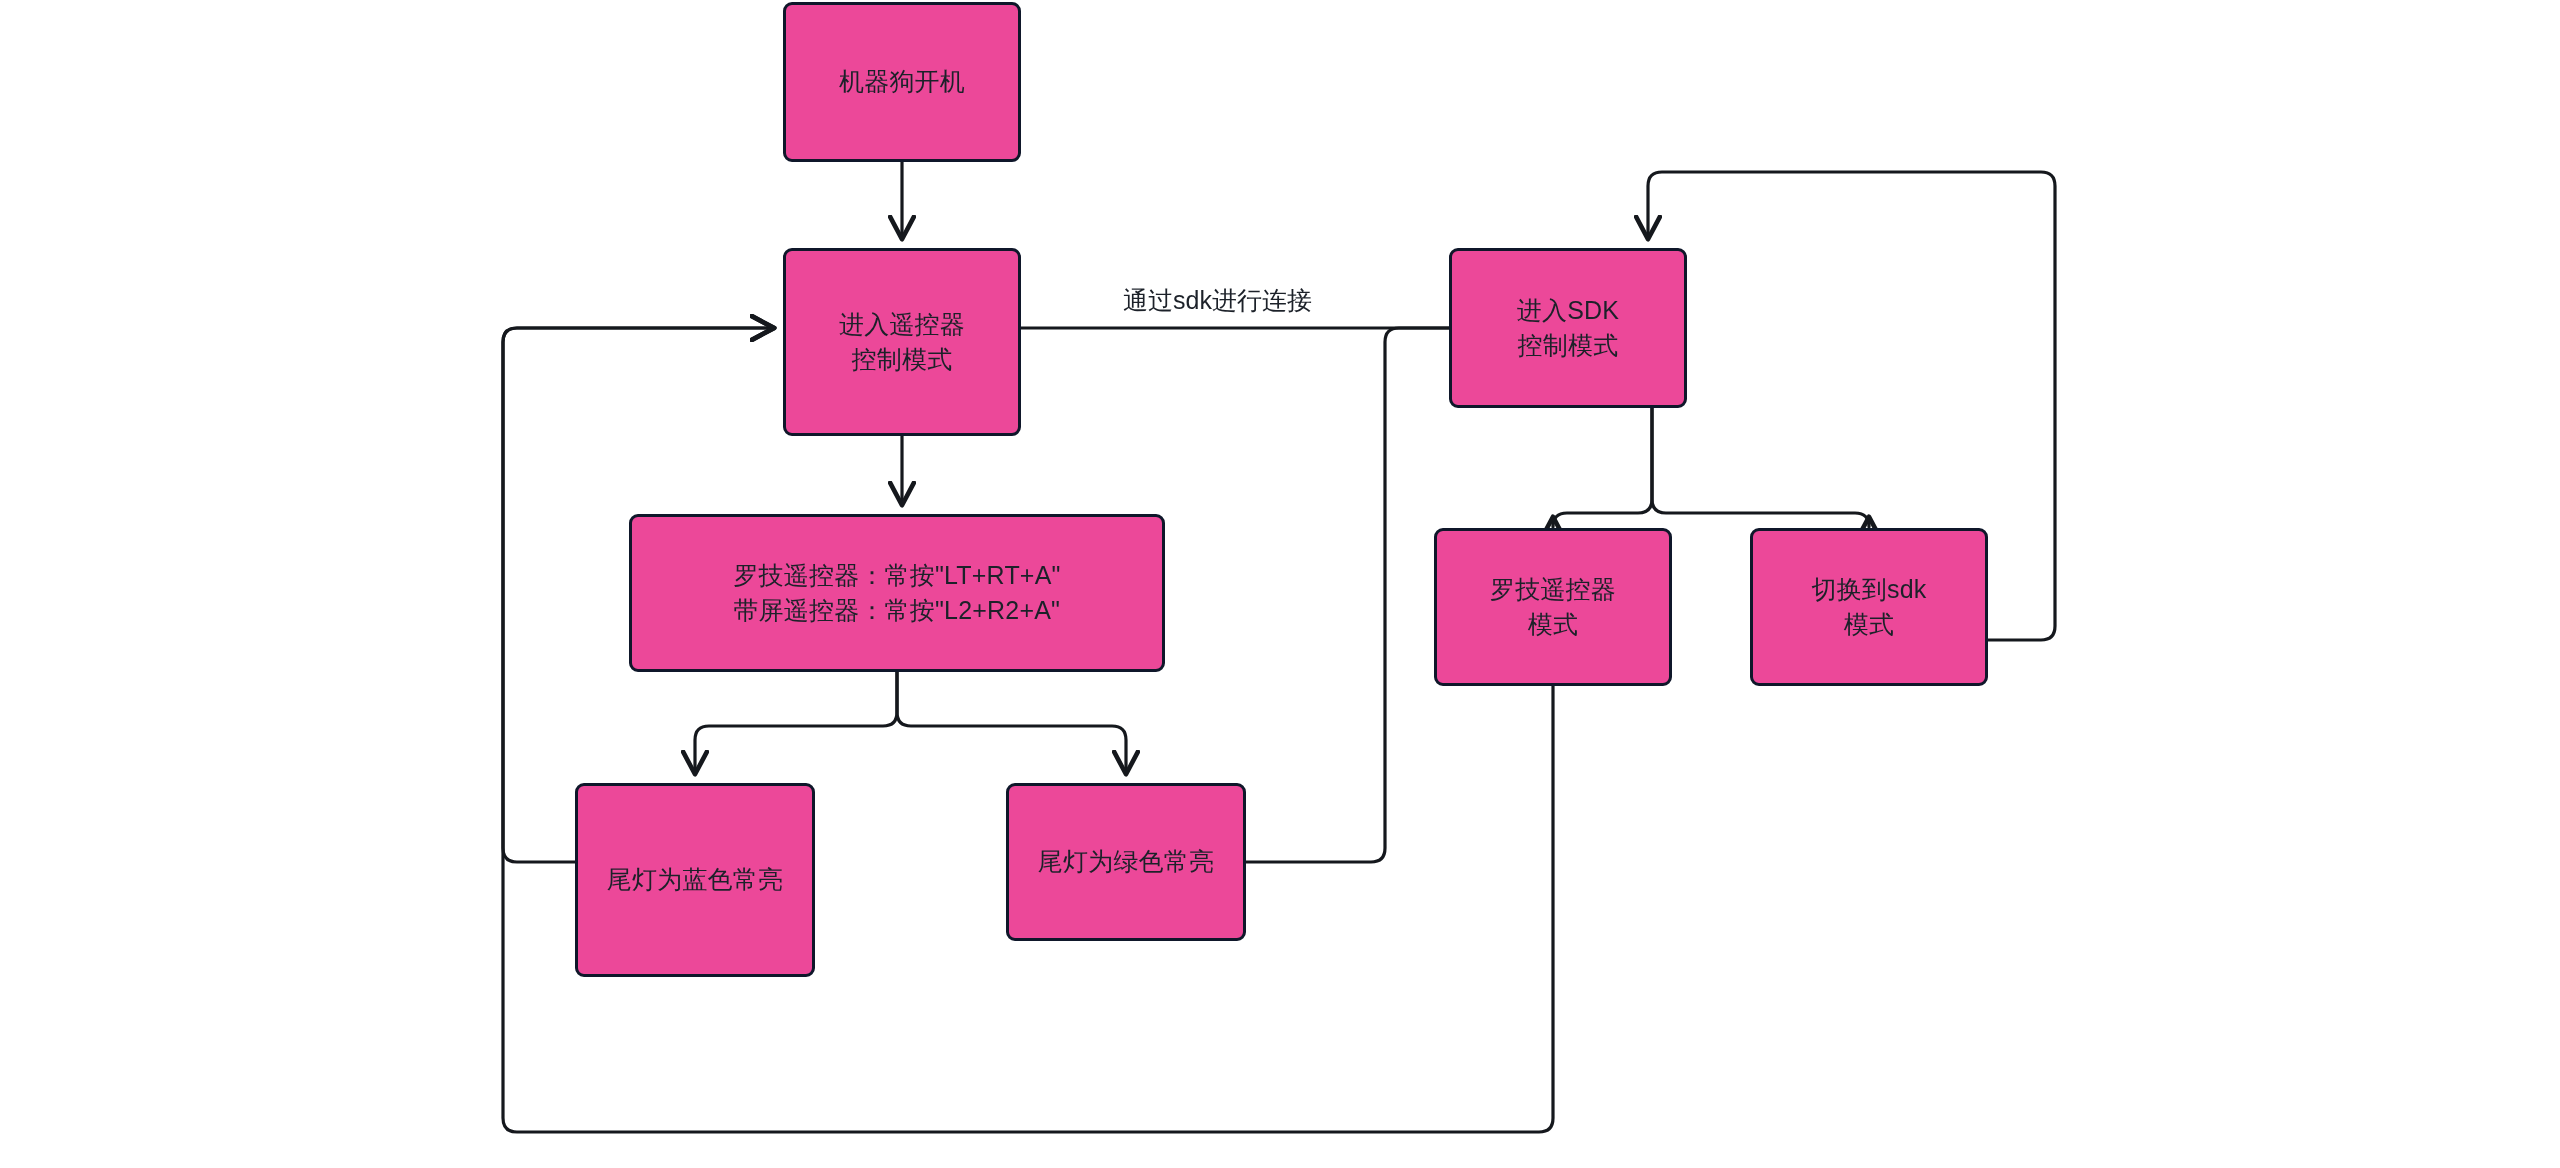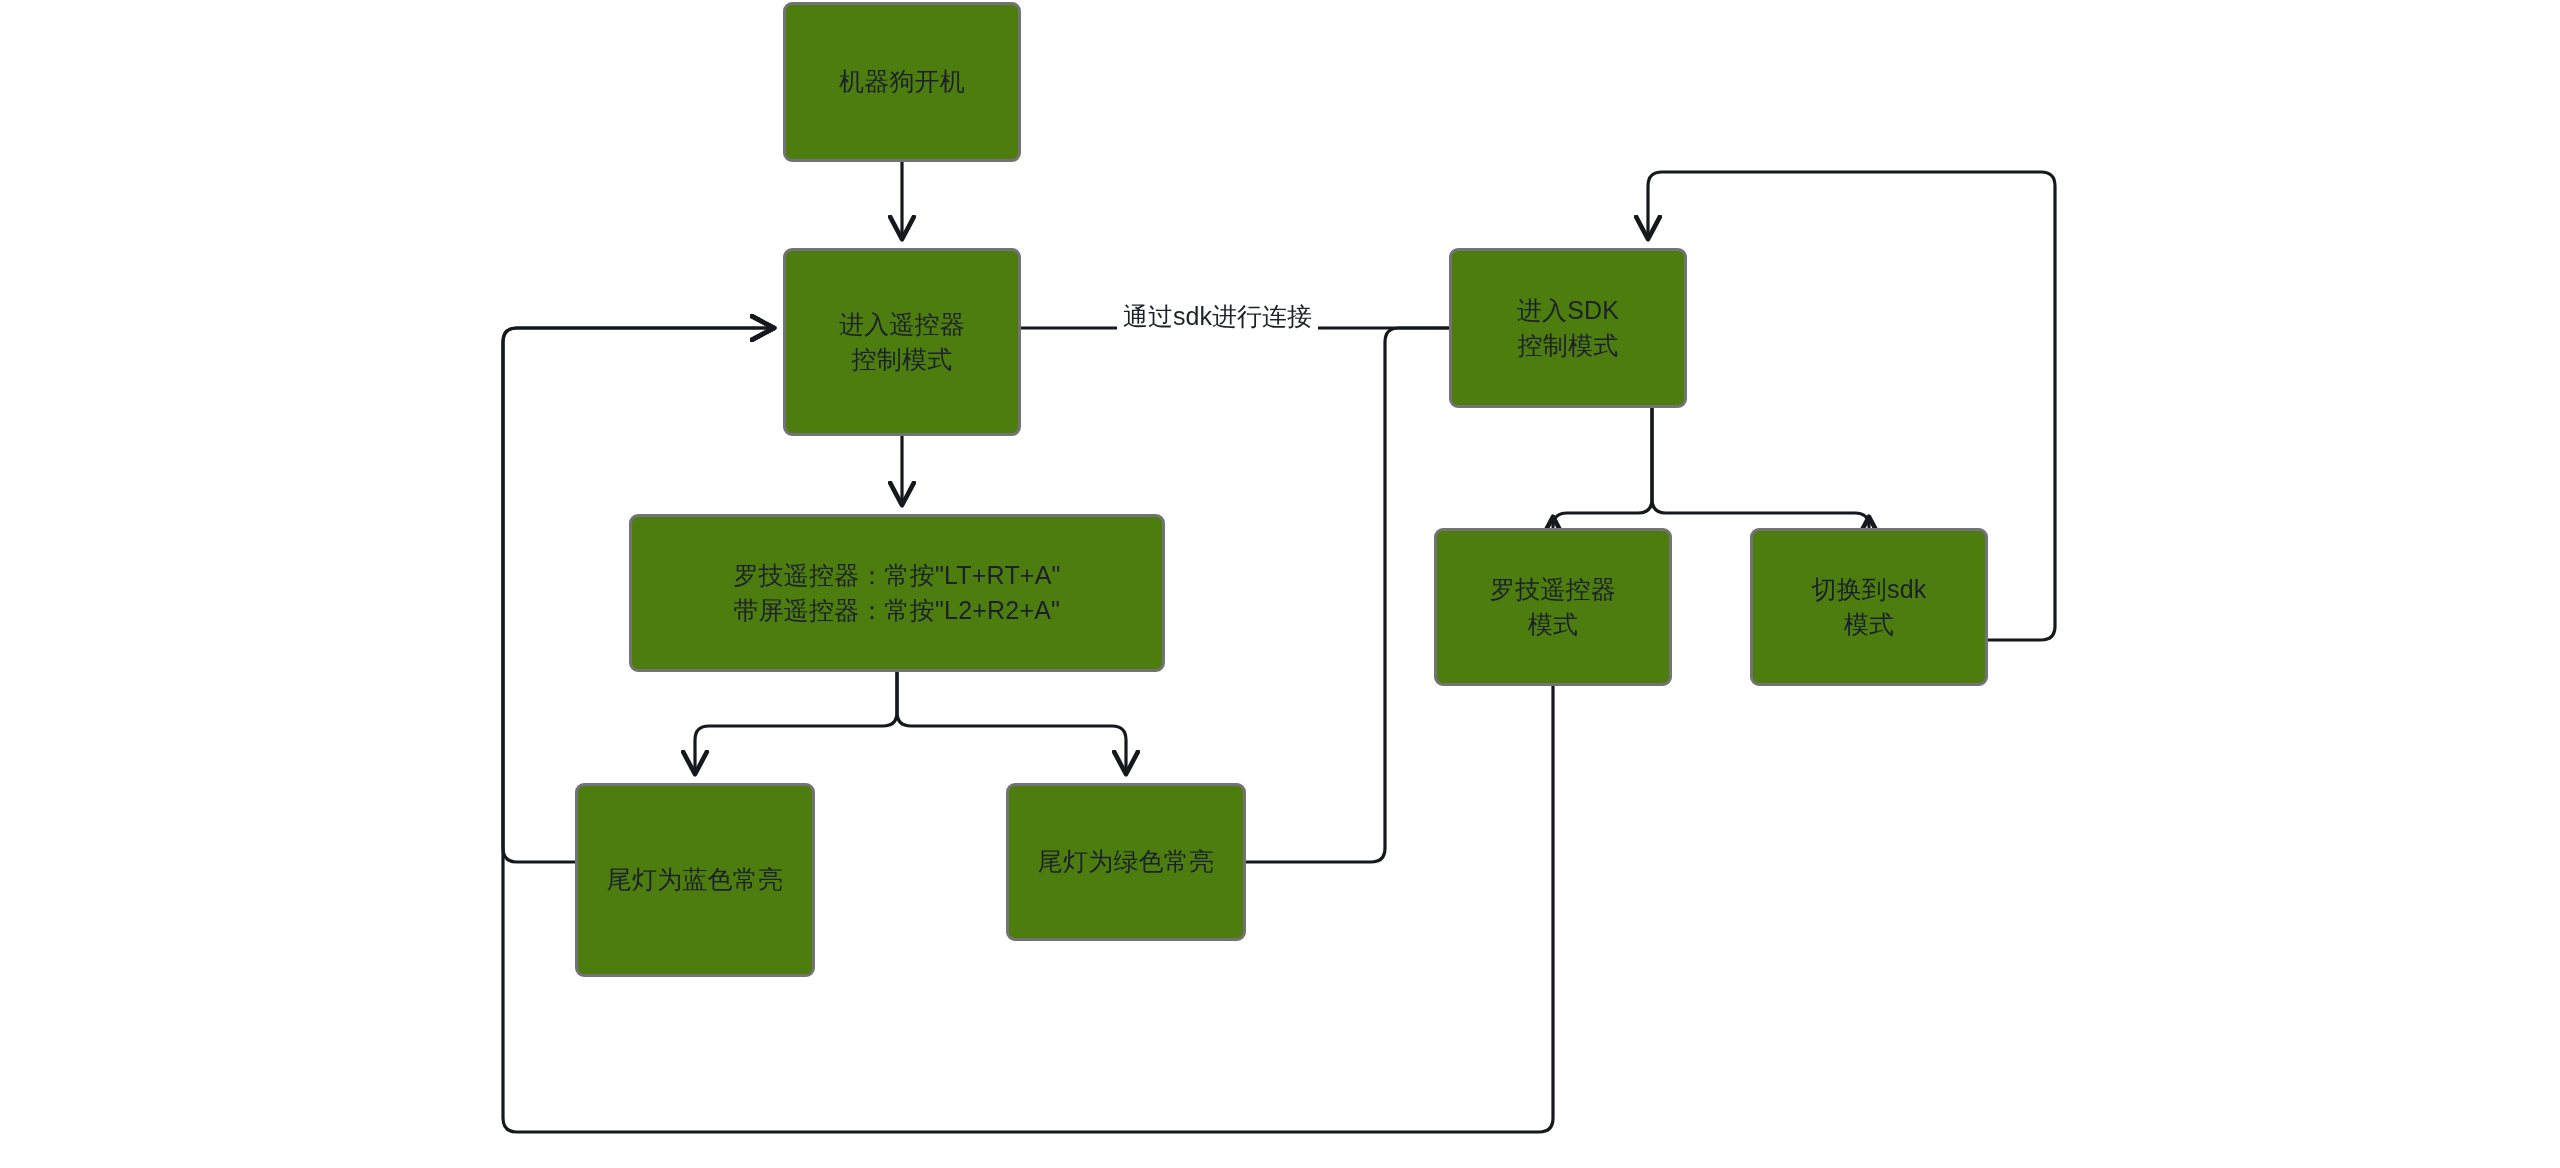--- a/index.html
+++ b/index.html
@@ -20,22 +20,22 @@
     position: absolute;
     left: 0;
     top: 0;
     width: 2560px;
     height: 1168px;
     pointer-events: none;
   }
   .node {
     position: absolute;
     box-sizing: border-box;
-    background: #4d7c0f;
-    border: 3px solid #737373;
+    background: #ec4899;
+    border: 3px solid #0f172a;
     border-radius: 9px;
     display: flex;
     align-items: center;
     justify-content: center;
     text-align: center;
     color: #1c2129;
     font-size: 25px;
     line-height: 1.42;
     letter-spacing: 0.2px;
     white-space: pre-line;
@@ -43,21 +43,20 @@
   }
   .edge-label {
     position: absolute;
     color: #1c2129;
     font-size: 25px;
     line-height: 1.2;
     background: #ffffff;
     padding: 2px 6px;
     white-space: nowrap;
     z-index: 3;
-    margin-top: 16px;
   }
 </style>
 </head>
 <body>
 
 <div id="canvas">
 
   <svg id="edge-layer" viewBox="0 0 2560 1168" width="2560" height="1168" xmlns="http://www.w3.org/2000/svg">
     <defs>
       <marker id="arrowhead" markerWidth="9" markerHeight="9" refX="7.2" refY="4.5" orient="auto" markerUnits="strokeWidth">

